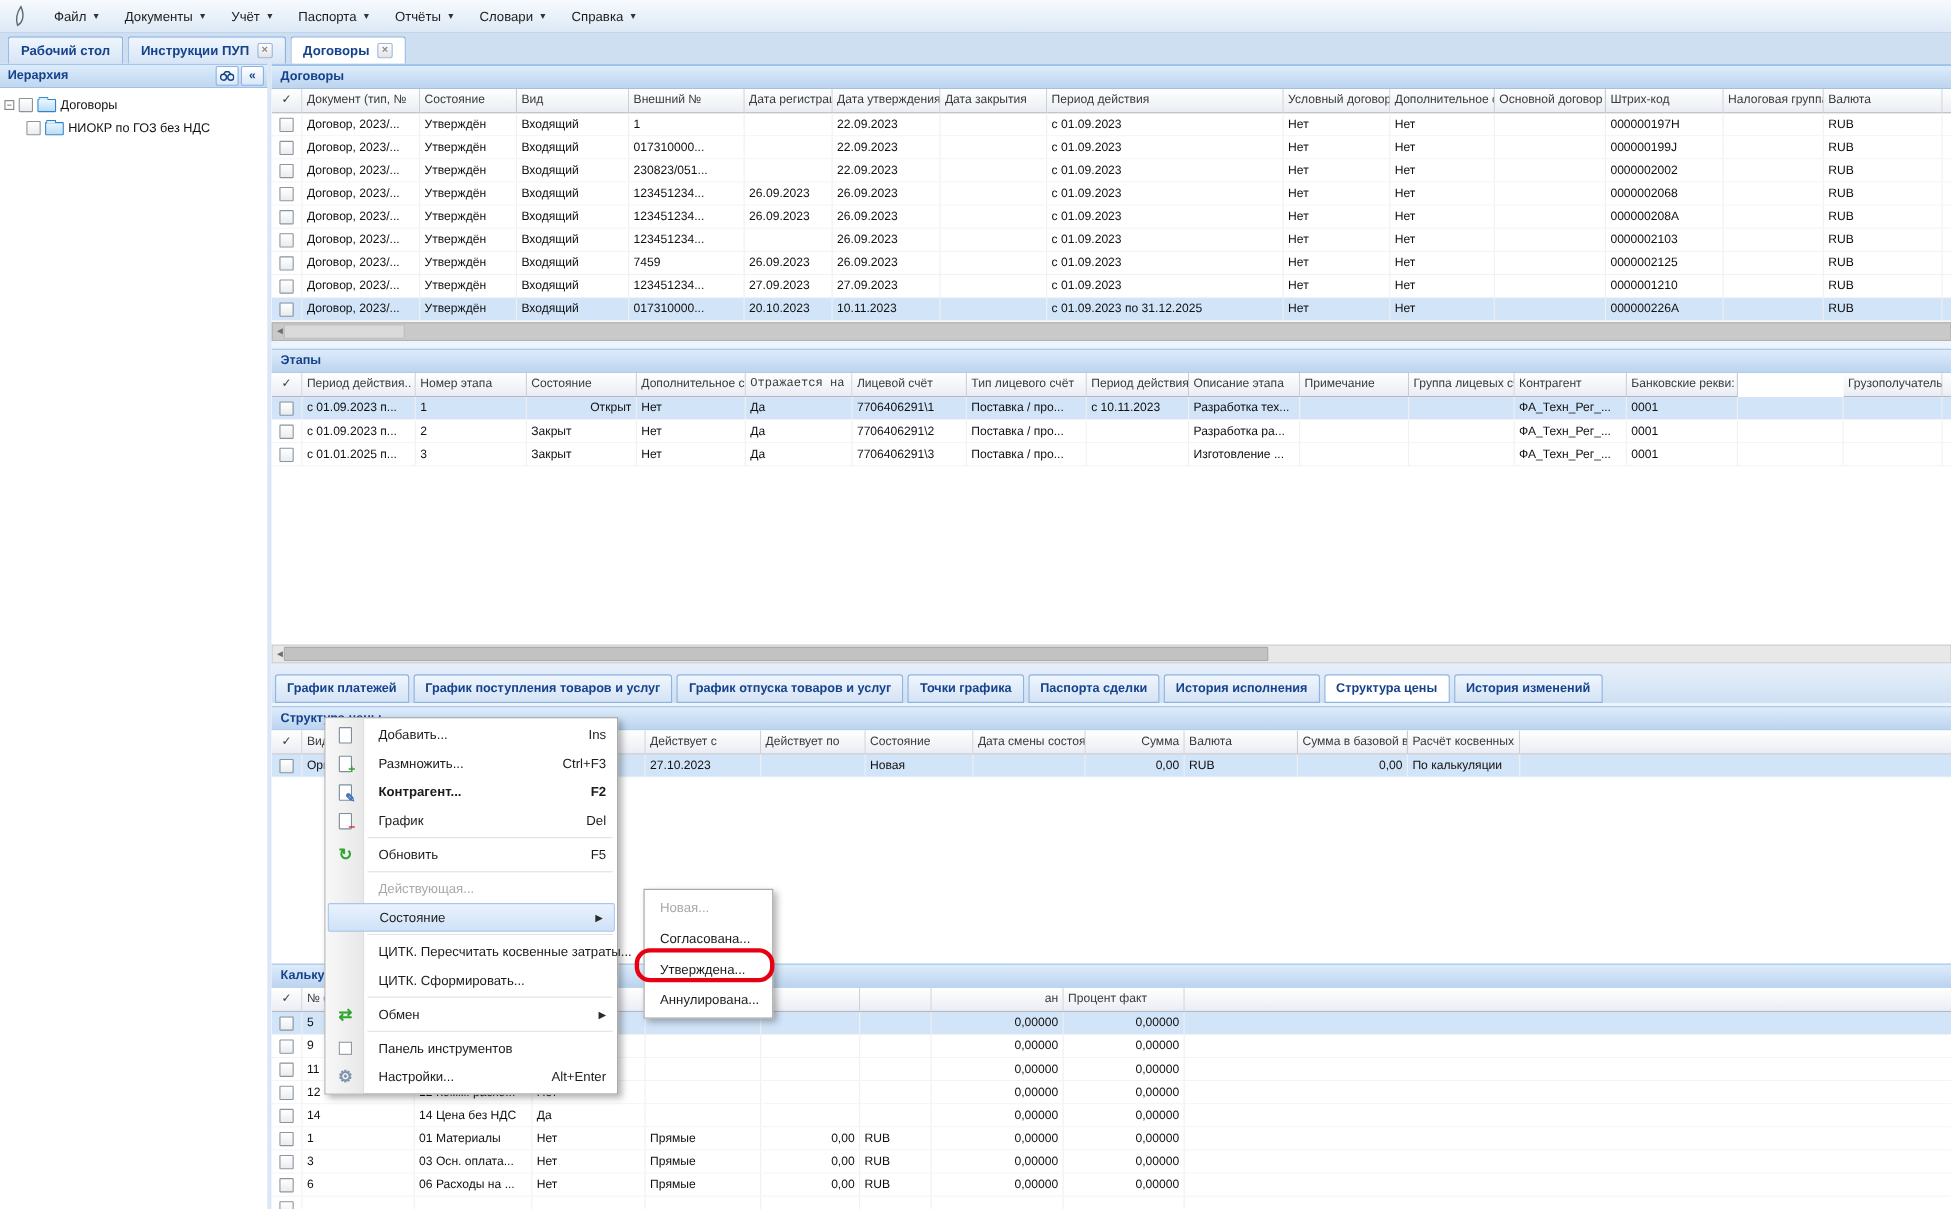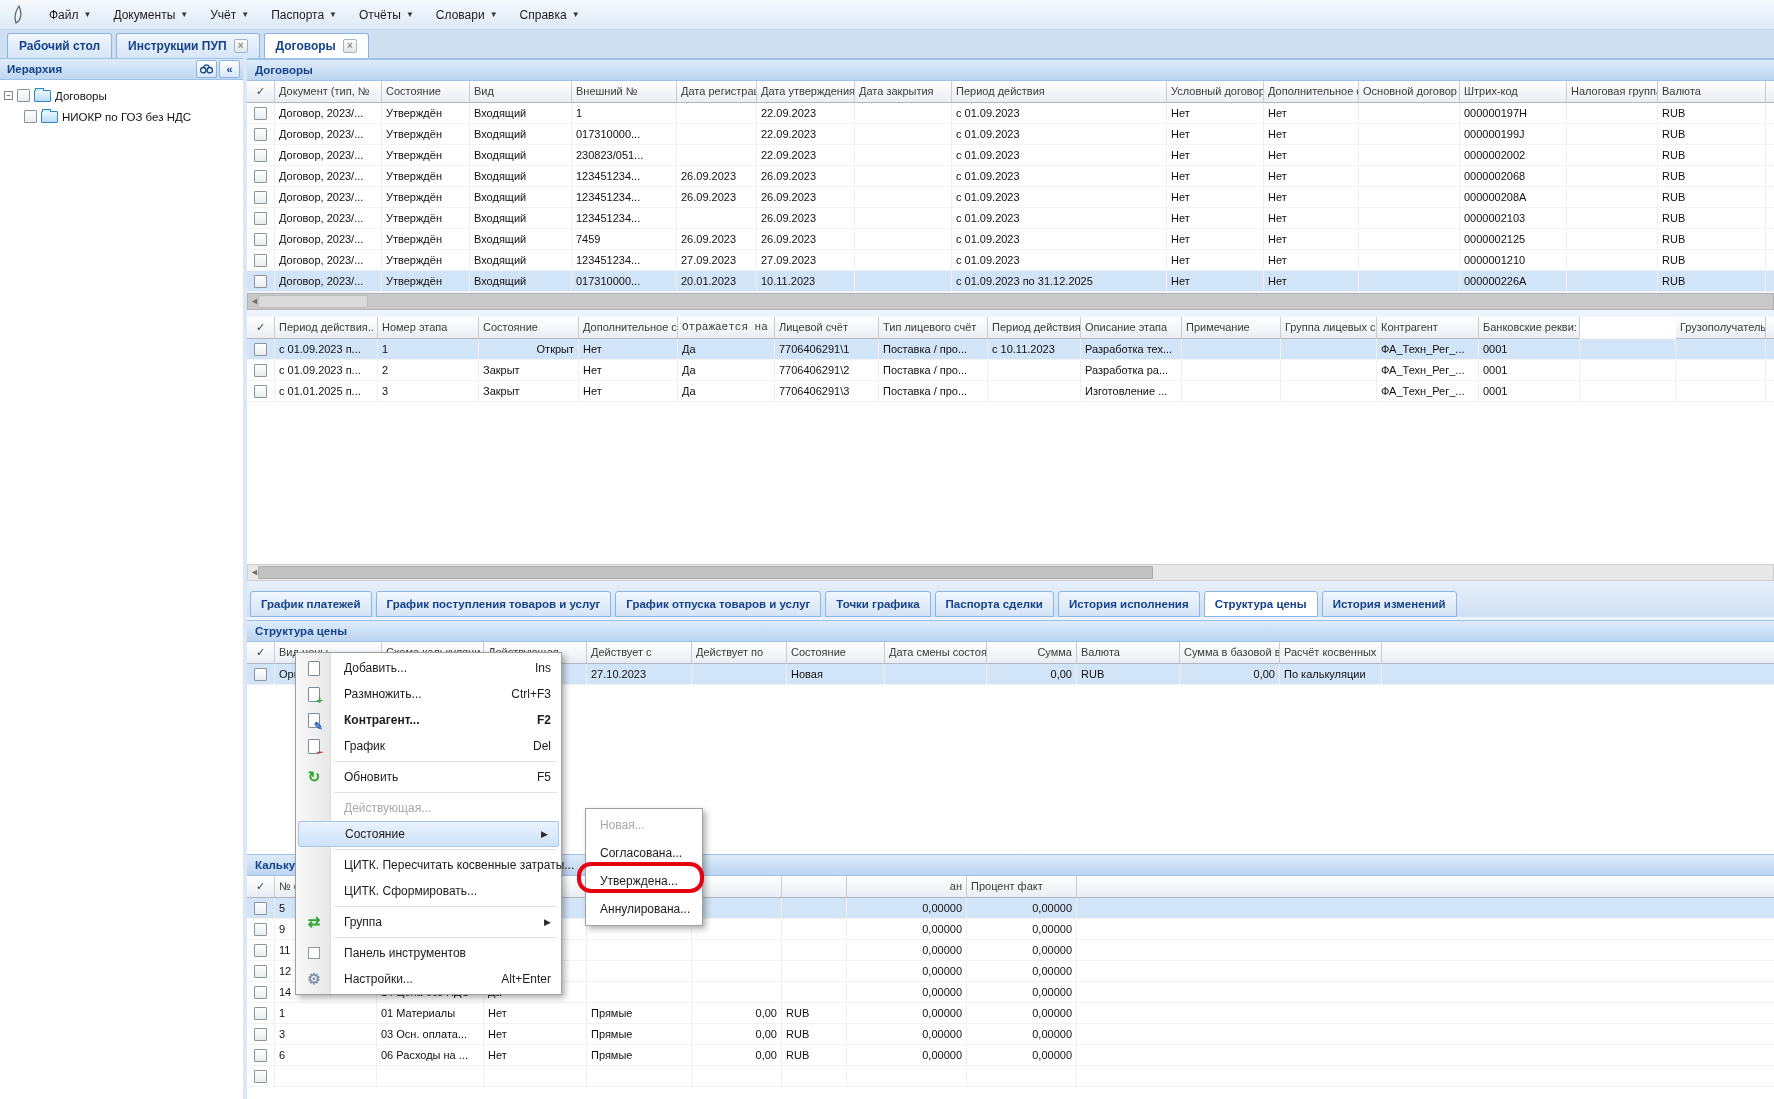--- a/index.html
+++ b/index.html
@@ -382,39 +382,40 @@
           <div class="td fill"></div>
         </div>
         <div class="g-row sel">
           <div class="td chk-cell" style="width: 28px;">
             <span class="cb"></span>
           </div>
           <div class="td" style="width: 107px;">Договор, 2023/...</div>
           <div class="td cell-focus" style="width: 88px;">Утверждён</div>
           <div class="td" style="width: 102px;">Входящий</div>
           <div class="td" style="width: 105px;">017310000...</div>
-          <div class="td" style="width: 80px;">20.01.2023</div>
+          <div class="td" style="width: 80px;">20.10.2023</div>
           <div class="td" style="width: 98px;">10.11.2023</div>
           <div class="td" style="width: 97px;"></div>
           <div class="td" style="width: 215px;">с 01.09.2023 по 31.12.2025</div>
           <div class="td" style="width: 97px;">Нет</div>
           <div class="td" style="width: 95px;">Нет</div>
           <div class="td" style="width: 101px;"></div>
           <div class="td" style="width: 107px;">000000226A</div>
           <div class="td" style="width: 91px;"></div>
           <div class="td" style="width: 108px;">RUB</div>
           <div class="td fill"></div>
         </div>
       </div>
     <div class="hscroll">
       <span class="arrow">◄</span>
       <span class="thumb" style="left:10px;width:110px;"></span>
     </div>
     <div class="gap7"></div>
 
+    <div class="panel-title">Этапы</div>
     <div class="grid">
         <div class="g-head">
           <div class="th chk-cell al-c" style="width: 28px;">✓</div>
           <div class="th" style="width: 103px;">Период действия..</div>
           <div class="th" style="width: 101px;">Номер этапа</div>
           <div class="th" style="width: 100px;">Состояние</div>
           <div class="th" style="width: 99px;">Дополнительное с</div>
           <div class="th" style="width: 97px; font-family: Liberation Mono, monospace;">Отражается на су</div>
           <div class="th" style="width: 104px;">Лицевой счёт</div>
           <div class="th" style="width: 109px;">Тип лицевого счёт</div>
@@ -747,21 +748,21 @@
       <span class="lbl">ЦИТК. Пересчитать косвенные затраты...</span>
     </div>
     <div class="mi">
       <span class="lbl">ЦИТК. Сформировать...</span>
     </div>
     <div class="mi-sep"></div>
     <div class="mi">
       <span class="mi-ic">
         <span class="ic-glyph ic-green">⇄</span>
       </span>
-      <span class="lbl">Группа</span>
+      <span class="lbl">Обмен</span>
       <span class="sub-arrow">▶</span>
     </div>
     <div class="mi-sep"></div>
     <div class="mi">
       <span class="mi-ic">
         <span class="ic-cbx"></span>
       </span>
       <span class="lbl">Панель инструментов</span>
     </div>
     <div class="mi">

